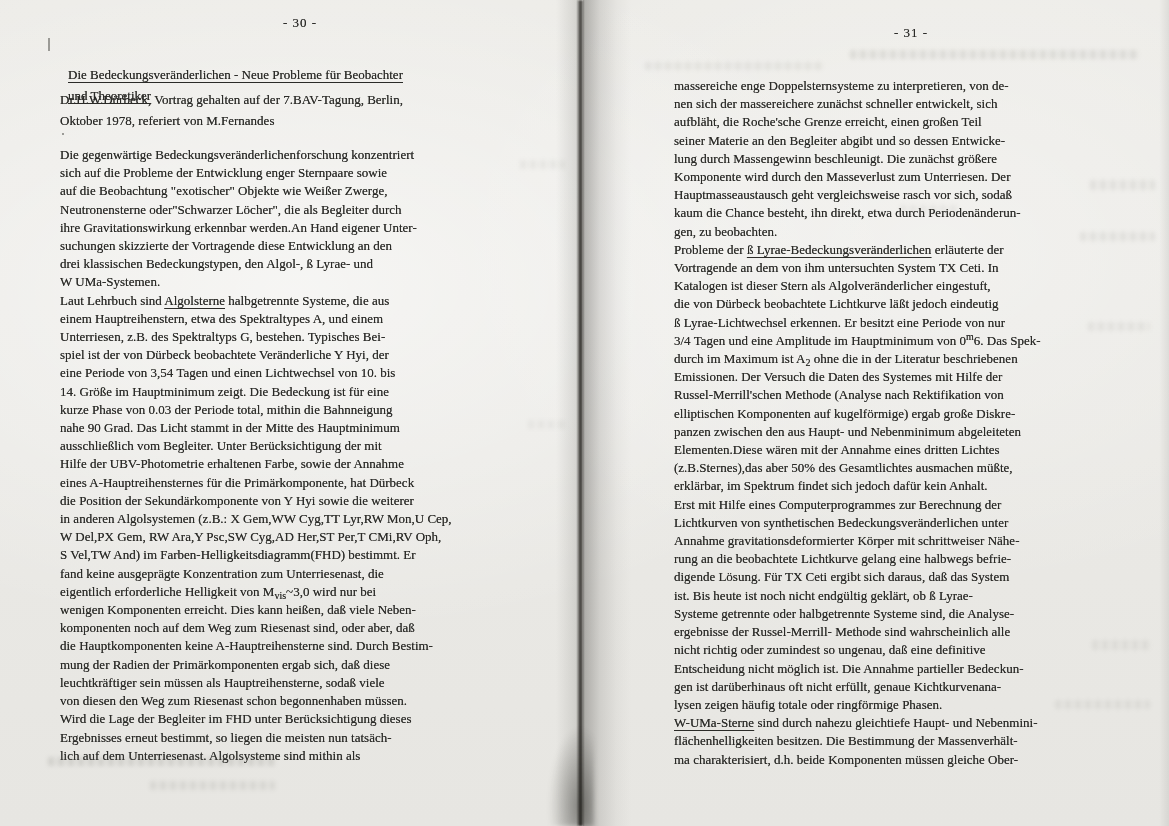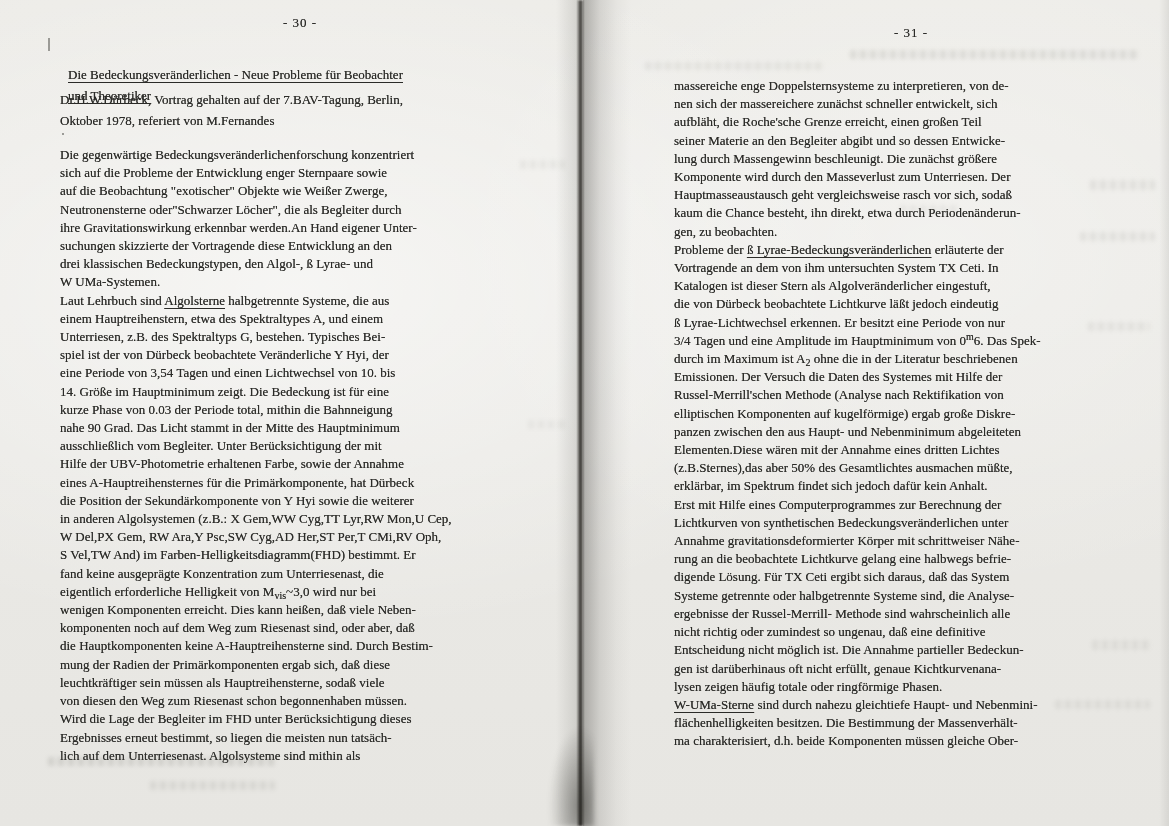--- a/index.html
+++ b/index.html
@@ -139,20 +139,21 @@
         <div class="tline"><span>elliptischen Komponenten auf kugelförmige) ergab große Diskre-</span></div>
         <div class="tline"><span>panzen zwischen den aus Haupt- und Nebenminimum abgeleiteten</span></div>
         <div class="tline"><span>Elementen.Diese wären mit der Annahme eines dritten Lichtes</span></div>
         <div class="tline"><span>(z.B.Sternes),das aber 50% des Gesamtlichtes ausmachen müßte,</span></div>
         <div class="tline"><span>erklärbar, im Spektrum findet sich jedoch dafür kein Anhalt.</span></div>
         <div class="tline"><span>Erst mit Hilfe eines Computerprogrammes zur Berechnung der</span></div>
         <div class="tline"><span>Lichtkurven von synthetischen Bedeckungsveränderlichen unter</span></div>
         <div class="tline"><span>Annahme gravitationsdeformierter Körper mit schrittweiser Nähe-</span></div>
         <div class="tline"><span>rung an die beobachtete Lichtkurve gelang eine halbwegs befrie-</span></div>
         <div class="tline"><span>digende Lösung. Für TX Ceti ergibt sich daraus, daß das System</span></div>
+        <div class="tline"><span>ist. Bis heute ist noch nicht endgültig geklärt, ob ß Lyrae-</span></div>
         <div class="tline"><span>Systeme getrennte oder halbgetrennte Systeme sind, die Analyse-</span></div>
         <div class="tline"><span>ergebnisse der Russel-Merrill- Methode sind wahrscheinlich alle</span></div>
         <div class="tline"><span>nicht richtig oder zumindest so ungenau, daß eine definitive</span></div>
         <div class="tline"><span>Entscheidung nicht möglich ist. Die Annahme partieller Bedeckun-</span></div>
         <div class="tline"><span>gen ist darüberhinaus oft nicht erfüllt, genaue Kichtkurvenana-</span></div>
         <div class="tline"><span>lysen zeigen häufig totale oder ringförmige Phasen.</span></div>
         <div class="tline"><span class="u">W-UMa-Sterne</span><span> sind durch nahezu gleichtiefe Haupt- und Nebenmini-</span></div>
         <div class="tline"><span>flächenhelligkeiten besitzen. Die Bestimmung der Massenverhält-</span></div>
         <div class="tline"><span>ma charakterisiert, d.h. beide Komponenten müssen gleiche Ober-</span></div>
       </div>

